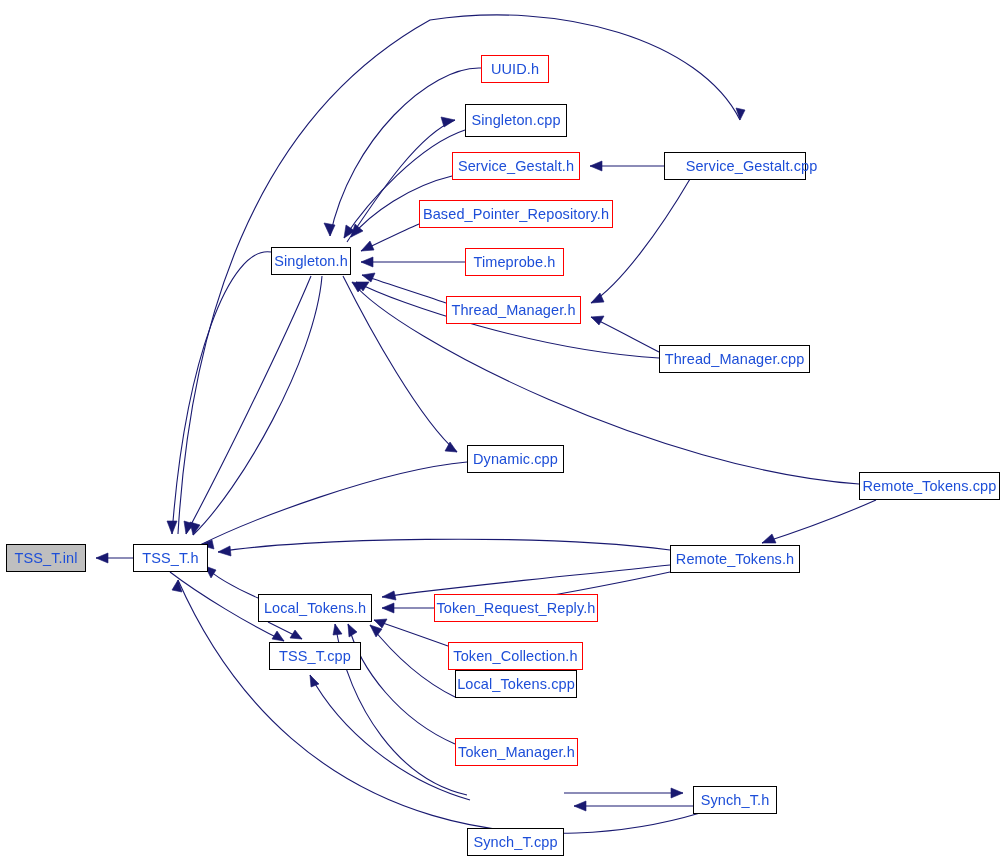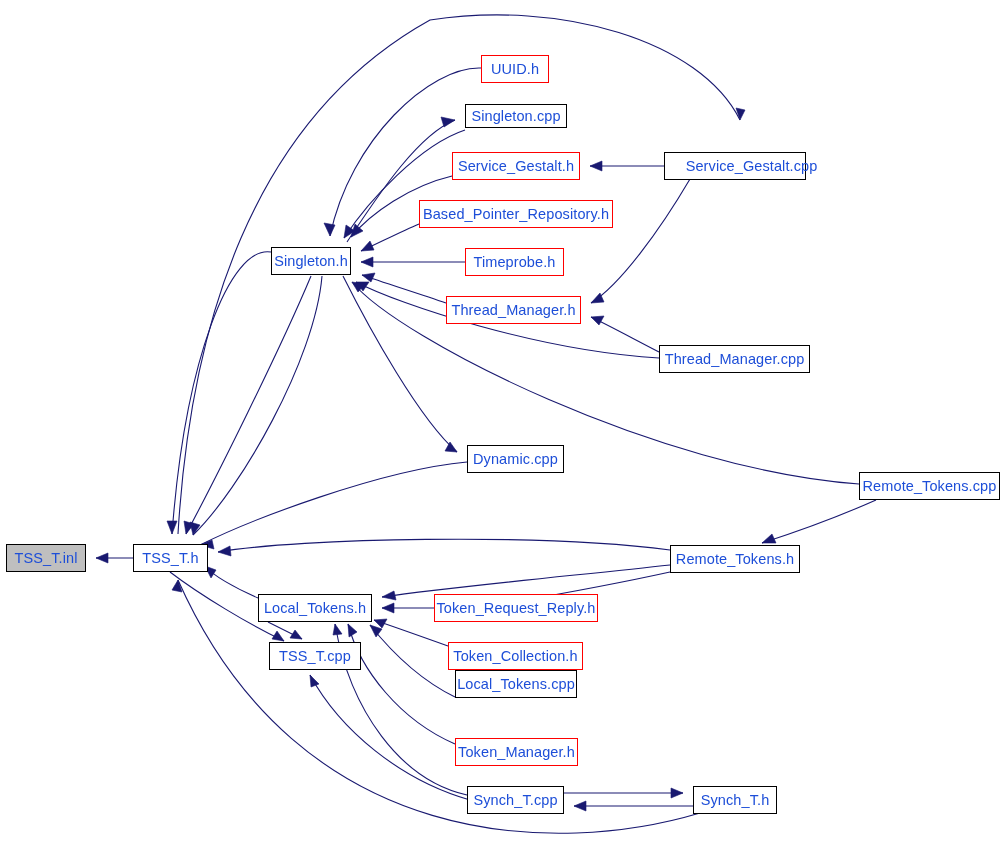--- a/index.html
+++ b/index.html
@@ -194,32 +194,32 @@
       <g>
         <path class="edge-path" d="M178,534 C190,330 250,120 430,20 C560,0 700,40 740,120"></path>
         <path class="arrow-head" d="M740,120 L736,108 L745,110 Z"></path>
       </g>
     </svg>
   <div id="node-layer">
       <div class="node current" style="left: 6px; top: 544px; width: 80px; height: 28px;">TSS_T.inl</div>
       <div class="node black" style="left: 133px; top: 544px; width: 75px; height: 28px;">TSS_T.h</div>
       <div class="node black" style="left: 271px; top: 247px; width: 80px; height: 28px;">Singleton.h</div>
       <div class="node red" style="left: 481px; top: 55px; width: 68px; height: 28px;">UUID.h</div>
-      <div class="node black" style="left: 465px; top: 104px; width: 102px; height: 24px;">Singleton.cpp</div>
+      <div class="node black" style="left: 465px; top: 104px; width: 102px; height: 33px;">Singleton.cpp</div>
       <div class="node red" style="left: 452px; top: 152px; width: 128px; height: 28px;">Service_Gestalt.h</div>
       <div class="node black" style="left: 664px; top: 152px; width: 142px; height: 28px; padding-left: 33px;">Service_Gestalt.cpp</div>
       <div class="node red" style="left: 419px; top: 200px; width: 194px; height: 28px;">Based_Pointer_Repository.h</div>
       <div class="node red" style="left: 465px; top: 248px; width: 99px; height: 28px;">Timeprobe.h</div>
       <div class="node red" style="left: 446px; top: 296px; width: 135px; height: 28px;">Thread_Manager.h</div>
       <div class="node black" style="left: 659px; top: 345px; width: 151px; height: 28px;">Thread_Manager.cpp</div>
       <div class="node black" style="left: 467px; top: 445px; width: 97px; height: 28px;">Dynamic.cpp</div>
       <div class="node black" style="left: 859px; top: 472px; width: 141px; height: 28px;">Remote_Tokens.cpp</div>
       <div class="node black" style="left: 670px; top: 545px; width: 130px; height: 28px;">Remote_Tokens.h</div>
       <div class="node black" style="left: 258px; top: 594px; width: 114px; height: 28px;">Local_Tokens.h</div>
       <div class="node red" style="left: 434px; top: 594px; width: 164px; height: 28px;">Token_Request_Reply.h</div>
       <div class="node black" style="left: 269px; top: 642px; width: 92px; height: 28px;">TSS_T.cpp</div>
       <div class="node red" style="left: 448px; top: 642px; width: 135px; height: 28px;">Token_Collection.h</div>
       <div class="node black" style="left: 455px; top: 670px; width: 122px; height: 28px;">Local_Tokens.cpp</div>
       <div class="node red" style="left: 455px; top: 738px; width: 123px; height: 28px;">Token_Manager.h</div>
-      <div class="node black" style="left: 467px; top: 786px; width: 97px; height: 28px;">Synch_T.cpp</div>
+      <div class="node black" style="left: 467px; top: 828px; width: 97px; height: 28px;">Synch_T.cpp</div>
       <div class="node black" style="left: 693px; top: 786px; width: 84px; height: 28px;">Synch_T.h</div>
     </div>
 </div>
 
 </body></html>

